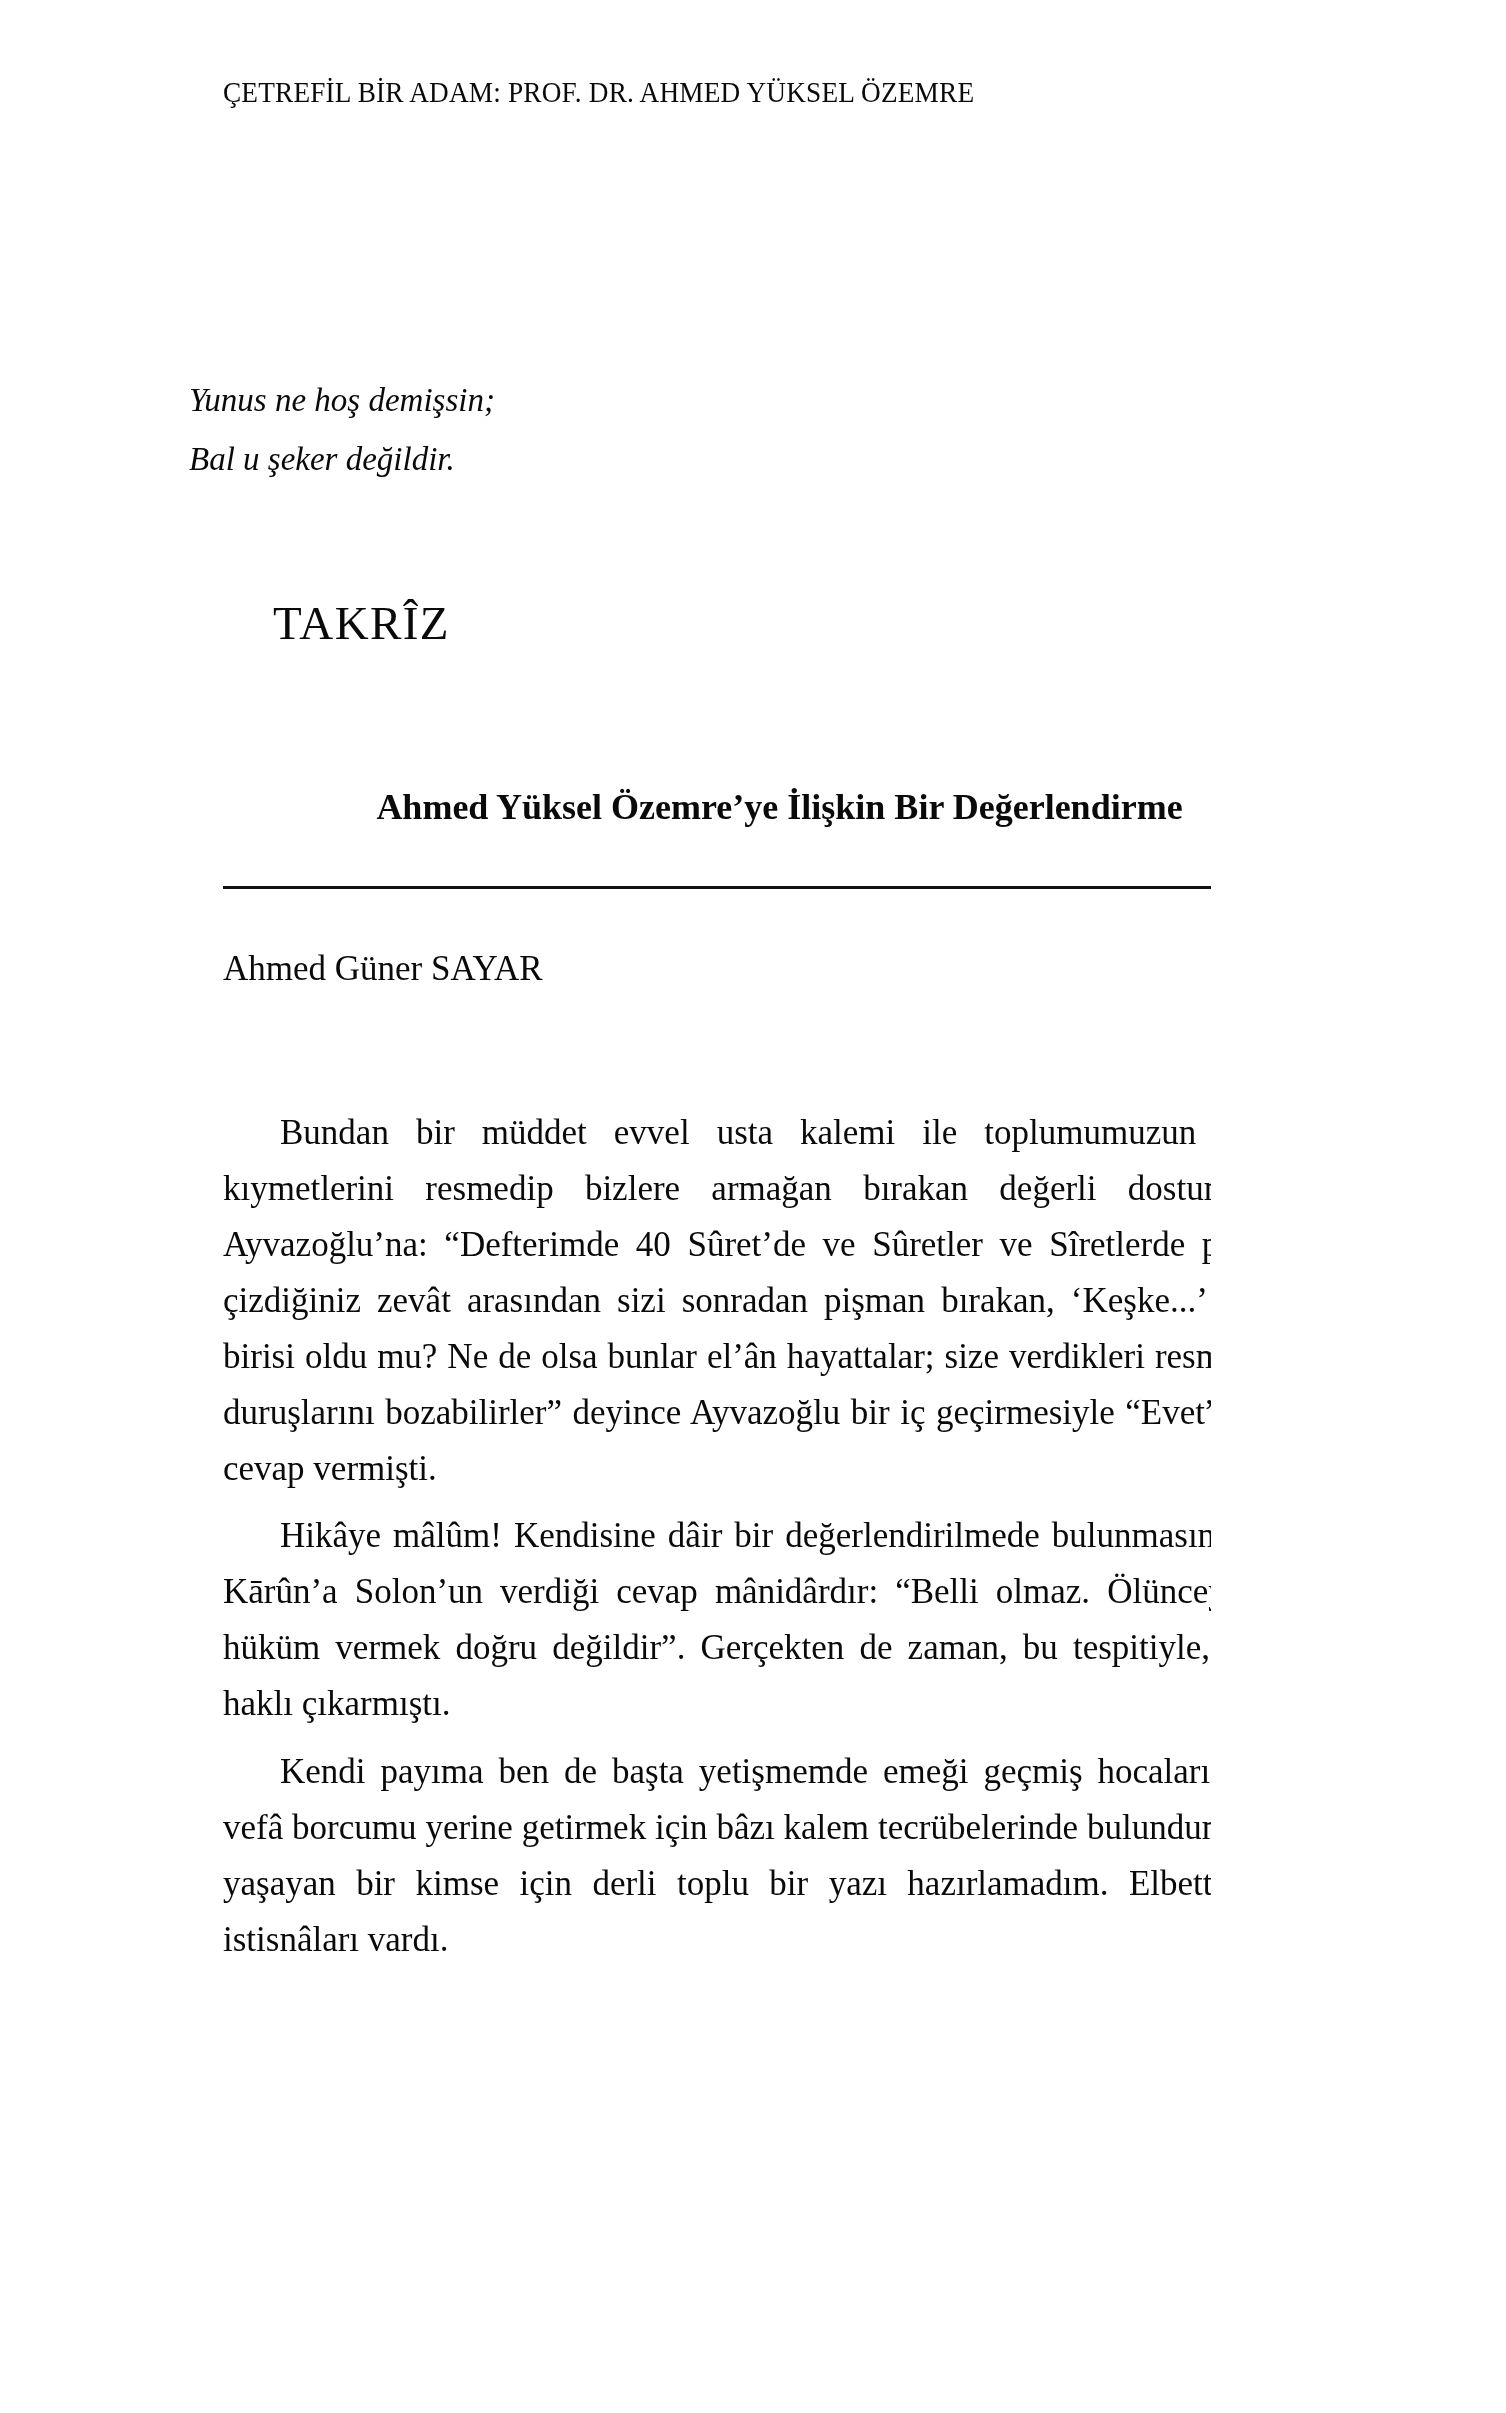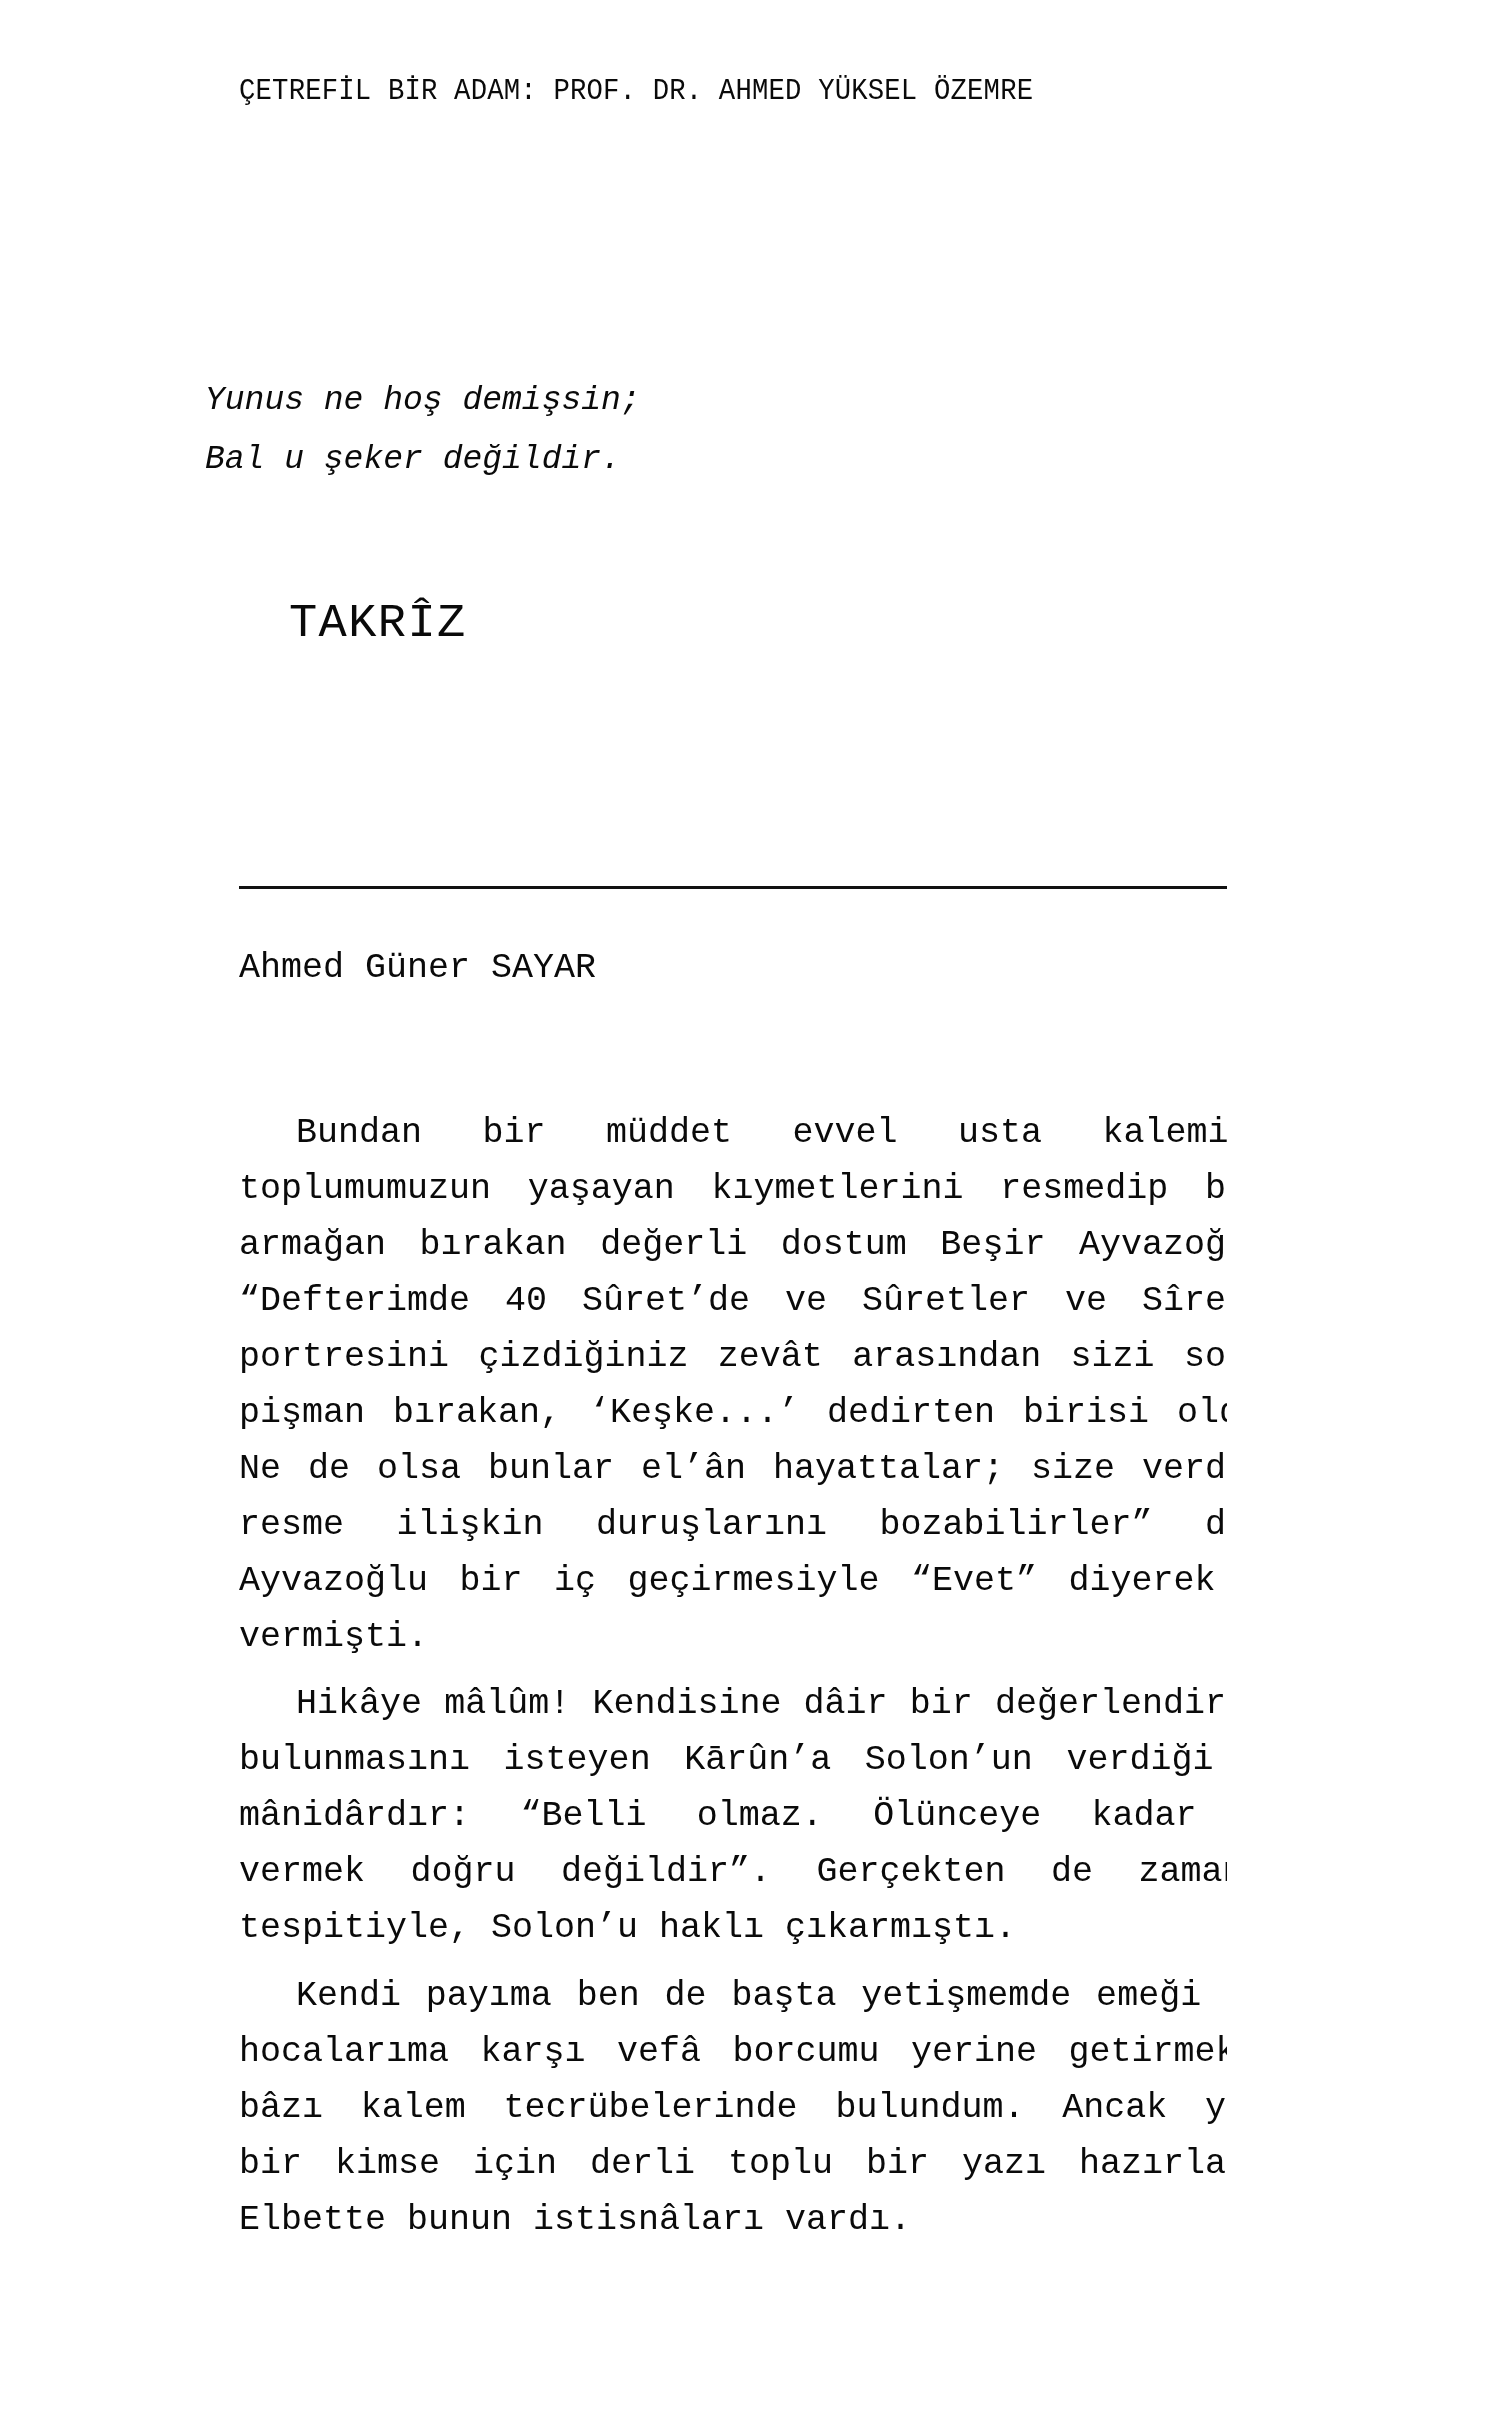--- a/index.html
+++ b/index.html
@@ -11,25 +11,24 @@
     width: 1507px;
     height: 2413px;
     position: relative;
     font-family: "Liberation Serif", "DejaVu Serif", serif;
     color: #0a0a0a;
     -webkit-font-smoothing: antialiased;
   }
 
   .page {
     position: absolute;
-    top: 0; left: 16px;
+    top: 0; left: 0;
     width: 1211px;
     height: 2413px;
     overflow: hidden;
-    font-family: Liberation Mono, monospace;
   }
 
   
   .running-header {
     position: absolute;
     left: 223px;
     top: 74px;
     width: 1117px;
     font-size: 29px;
     line-height: 36px;
@@ -125,20 +124,21 @@
 
   <div class="running-header">ÇETREFİL BİR ADAM: PROF. DR. AHMED YÜKSEL ÖZEMRE</div>
 
   <div class="epigraph">
     <div>Yunus ne hoş demişsin;</div>
     <div>Bal u şeker değildir.</div>
   </div>
 
   <div class="title">TAKRÎZ</div>
 
+  <div class="subtitle">Ahmed Yüksel Özemre’ye İlişkin Bir Değerlendirme</div>
 
   <div class="rule"></div>
 
   <div class="byline">Ahmed Güner SAYAR</div>
 
   <div class="body-text">
     <p>Bundan bir müddet evvel usta kalemi ile toplumumuzun yaşayan kıymetlerini resmedip bizlere armağan bırakan değerli dostum Beşir Ayvazoğlu’na: “Defterimde 40 Sûret’de ve Sûretler ve Sîretlerde portresini çizdiğiniz zevât arasından sizi sonradan pişman bırakan, ‘Keşke...’ dedirten birisi oldu mu? Ne de olsa bunlar el’ân hayattalar; size verdikleri resme ilişkin duruşlarını bozabilirler” deyince Ayvazoğlu bir iç geçirmesiyle “Evet” diyerek cevap vermişti.</p>
     <p>Hikâye mâlûm! Kendisine dâir bir değerlendirilmede bulunmasını isteyen Kārûn’a Solon’un verdiği cevap mânidârdır: “Belli olmaz. Ölünceye kadar hüküm vermek doğru değildir”. Gerçekten de zaman, bu tespitiyle, Solon’u haklı çıkarmıştı.</p>
     <p class="last-line-natural">Kendi payıma ben de başta yetişmemde emeği geçmiş hocalarıma karşı vefâ borcumu yerine getirmek için bâzı kalem tecrübelerinde bulundum. Ancak yaşayan bir kimse için derli toplu bir yazı hazırlamadım. Elbette bunun istisnâları vardı.</p>
   </div>

